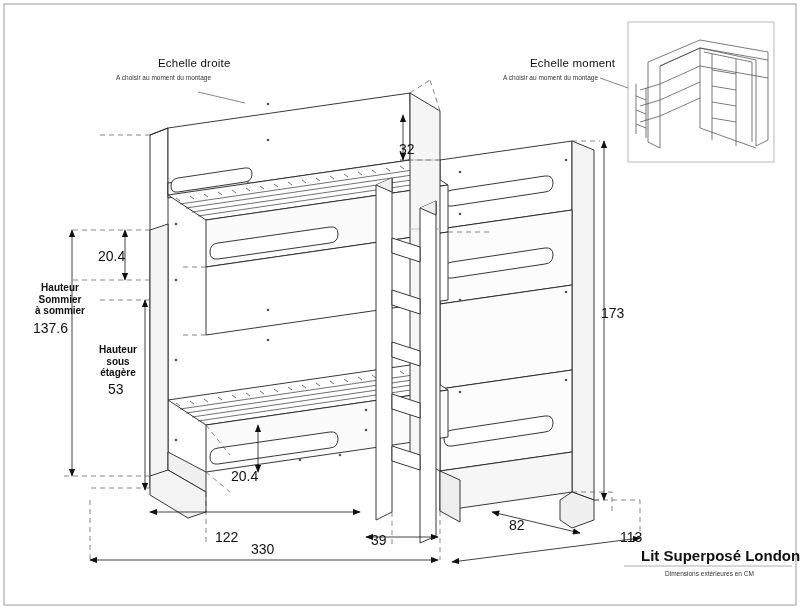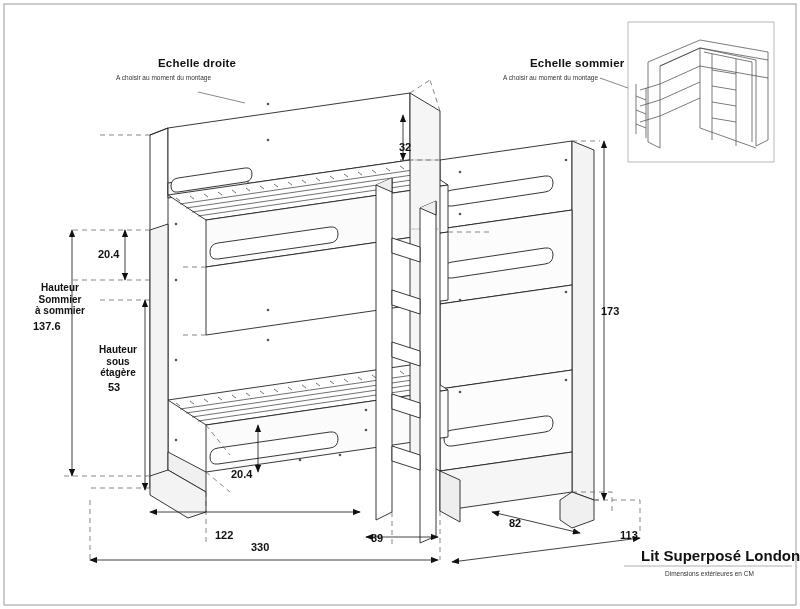--- a/index.html
+++ b/index.html
@@ -23,30 +23,30 @@
     top: 0;
   }
   .lbl {
     position: absolute;
     color: #111;
     white-space: pre;
     line-height: 1.15;
   }
   .lbl-title {
     font-size: 11.5px;
-    font-weight: bold;
+    font-weight: normal;
     letter-spacing: 0.2px;
   }
   .lbl-sub {
     font-size: 6.5px;
     color: #333;
   }
   .lbl-dim {
-    font-size: 11px;
-    font-weight: bold;
+    font-size: 14px;
+    font-weight: normal;
   }
   .lbl-note {
     font-size: 10px;
     font-weight: bold;
     text-align: center;
   }
   .lbl-foot-title {
     font-size: 15px;
     font-weight: bold;
   }
@@ -234,21 +234,21 @@
       <path d="M198 92 L245 103" stroke="#555" stroke-width="0.7"></path>
       <path d="M600 78 L628 88" stroke="#555" stroke-width="0.7"></path>
     </g>
 
     <line x1="624" y1="566" x2="792" y2="566" stroke="#9a9a9a" stroke-width="0.8"></line>
   </svg>
 
   <div class="lbl lbl-title" style="left:158px; top:57px;">Echelle droite</div>
   <div class="lbl lbl-sub" style="left:116px; top:74px;">A choisir au moment du montage</div>
 
-  <div class="lbl lbl-title" style="left:530px; top:57px;">Echelle sommier</div>
+  <div class="lbl lbl-title" style="left:530px; top:57px;">Echelle moment</div>
   <div class="lbl lbl-sub" style="left:503px; top:74px;">A choisir au moment du montage</div>
 
   <div class="lbl lbl-dim" style="left:399px; top:141px;">32</div>
 
   <div class="lbl lbl-dim" style="left:98px; top:248px;">20.4</div>
 
   <div class="lbl lbl-note" style="left:28px; top:282px; width:64px; white-space:pre-line;">Hauteur
 Sommier
 à sommier</div>
   <div class="lbl lbl-dim" style="left:33px; top:320px;">137.6</div>

